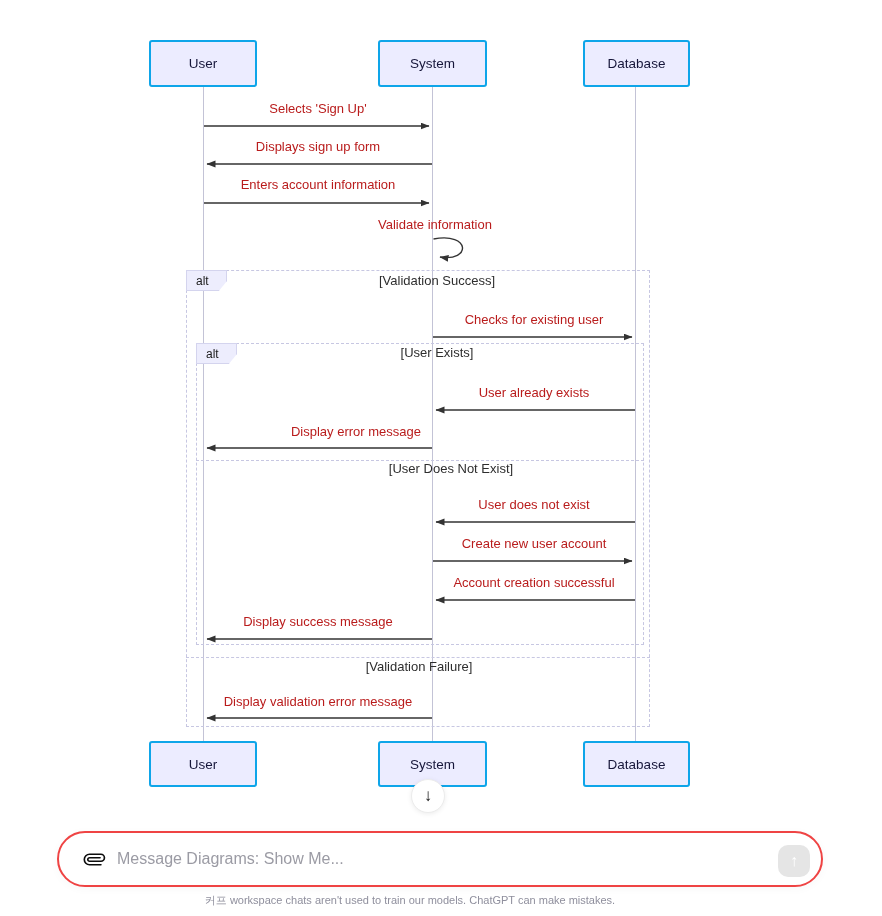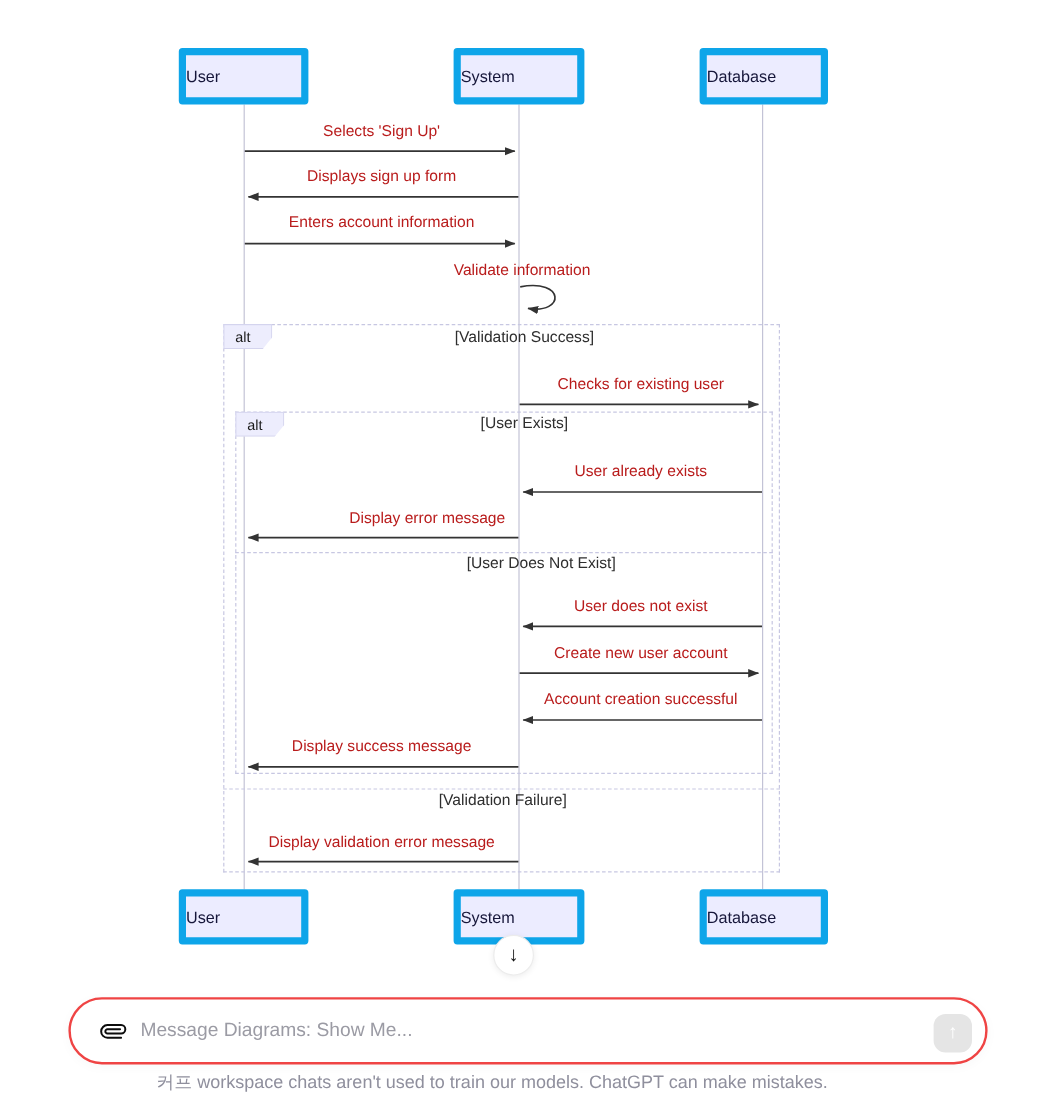--- a/index.html
+++ b/index.html
@@ -3,22 +3,22 @@
 <meta charset="utf-8">
 <style>
   * { margin:0; padding:0; box-sizing:border-box; }
   html,body { width:882px; height:916px; background:#ffffff; font-family:"Liberation Sans", sans-serif; overflow:hidden; }
   .page { position:relative; width:882px; height:916px; background:#fff; }
 
   
   .diagram { position:absolute; left:0; top:0; width:882px; height:825px; }
   .diagram svg.wires { position:absolute; left:0; top:0; }
 
-  .actor { position:absolute; background:#ECECFF; border:6px solid #0ea5e9; border-radius:3px;
-           display:flex; align-items:center; 
+  .actor { position:absolute; background:#ECECFF; border:2px solid #0ea5e9; border-radius:3px;
+           display:flex; align-items:center; justify-content:center;
            font-size:13.5px; color:#16163a; }
 
   .alt-box { position:absolute; border:1px dashed #c7c7e2; }
   .alt-divider { position:absolute; border-top:1px dashed #c7c7e2; height:0; }
   .alt-tab { position:absolute; width:41px; height:21px; background:#EDEDFD; border:1px solid #d4d4ee;
              clip-path:polygon(0 0,100% 0,100% 52%,80% 100%,0 100%);
              font-size:12px; color:#1a1a1a; display:flex; align-items:center; padding-left:9px; }
 
   .msg-label { position:absolute; transform:translateX(-50%); white-space:nowrap;
                font-size:13px; color:#b91c1c; }
@@ -38,21 +38,21 @@
   .attach-btn { width:26px; height:26px; border:none; background:transparent; cursor:pointer;
                 display:flex; align-items:center; justify-content:center; color:#0d0d0d; }
   .composer input { flex:1; border:none; outline:none; font-size:16px; color:#0d0d0d;
                     margin-left:10px; font-family:"Liberation Sans", sans-serif; background:transparent; }
   .composer input::placeholder { color:#9b9ba4; }
   .send-btn { position:absolute; right:11px; top:12px; width:32px; height:32px; border:none;
               border-radius:10px; background:#e5e5e5; color:#fff; font-size:16px; font-weight:bold;
               display:flex; align-items:center; justify-content:center; cursor:pointer; }
 
   .footer { position:absolute; left:0; top:893px; width:820px; text-align:center;
-            font-size:15px; color:#8f8f9d; }
+            font-size:11px; color:#8f8f9d; }
 </style>
 </head>
 <body>
 
 <div class="page">
 
   <div class="diagram">
 
     <svg class="wires" width="882" height="825" viewBox="0 0 882 825">
       <defs>

